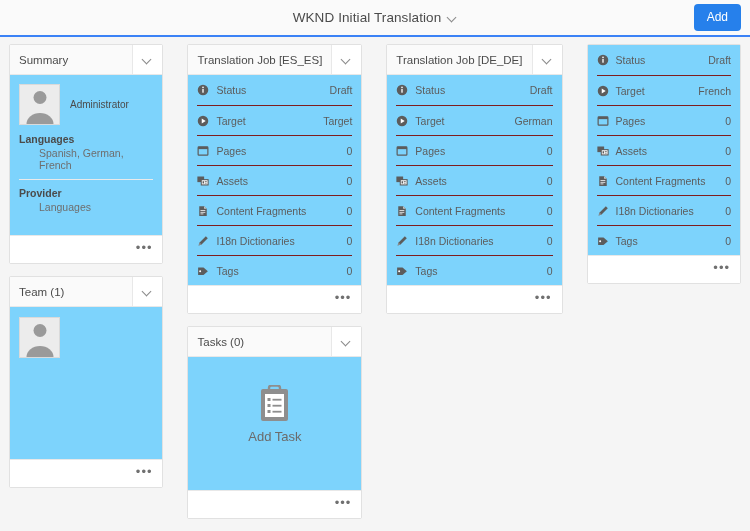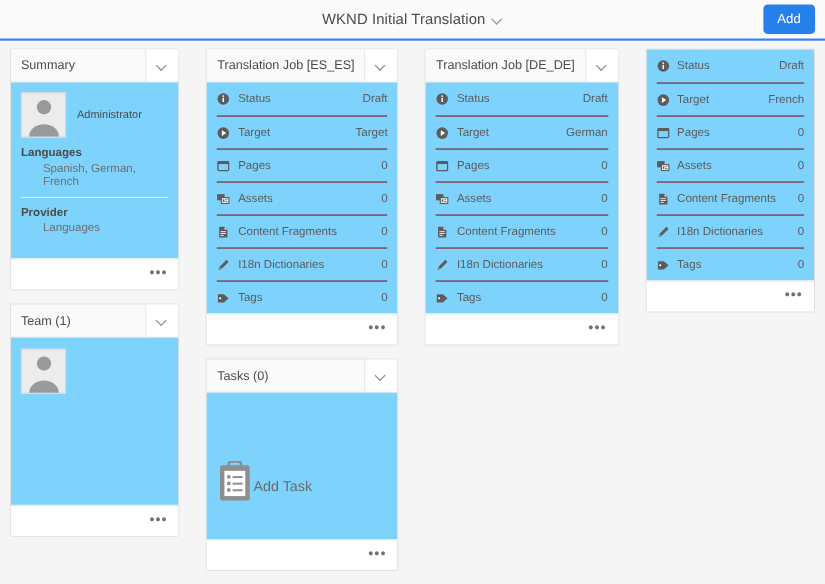--- a/index.html
+++ b/index.html
@@ -233,21 +233,21 @@
   
   .team-body {
     padding: 10px 9px 0 9px;
     min-height: 152px;
   }
 
   
   .tasks-body {
     height: 133px;
     display: flex;
-    flex-direction: row;
+    flex-direction: column;
     align-items: center;
     justify-content: flex-start;
     padding-top: 28px;
     cursor: pointer;
   }
   .task-label {
     margin-top: 7px;
     font-size: 13px;
     color: #6b6b6b;
   }

